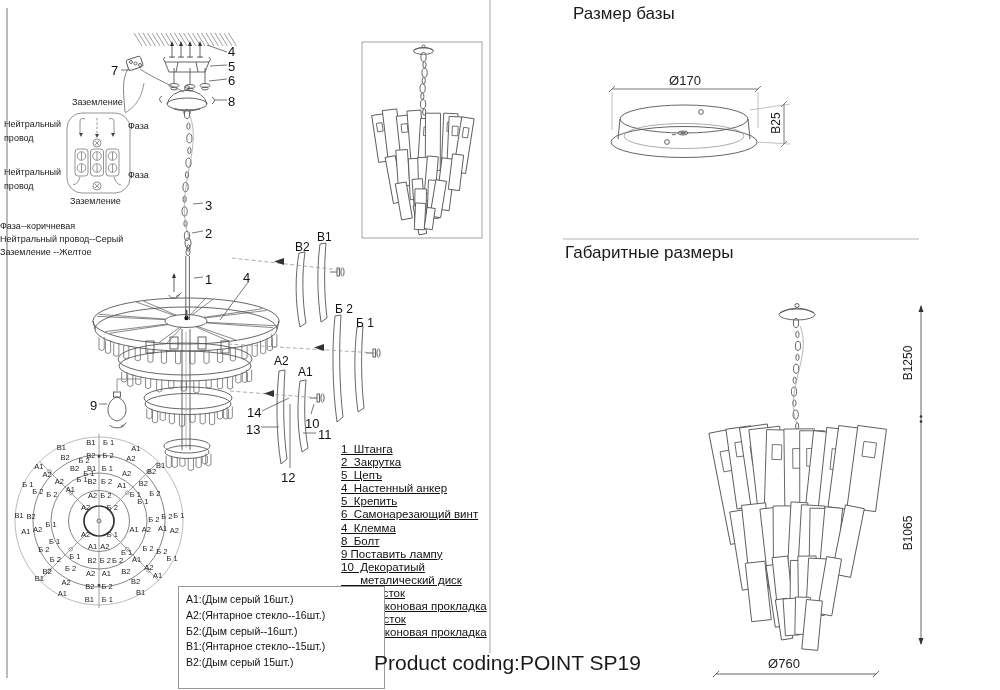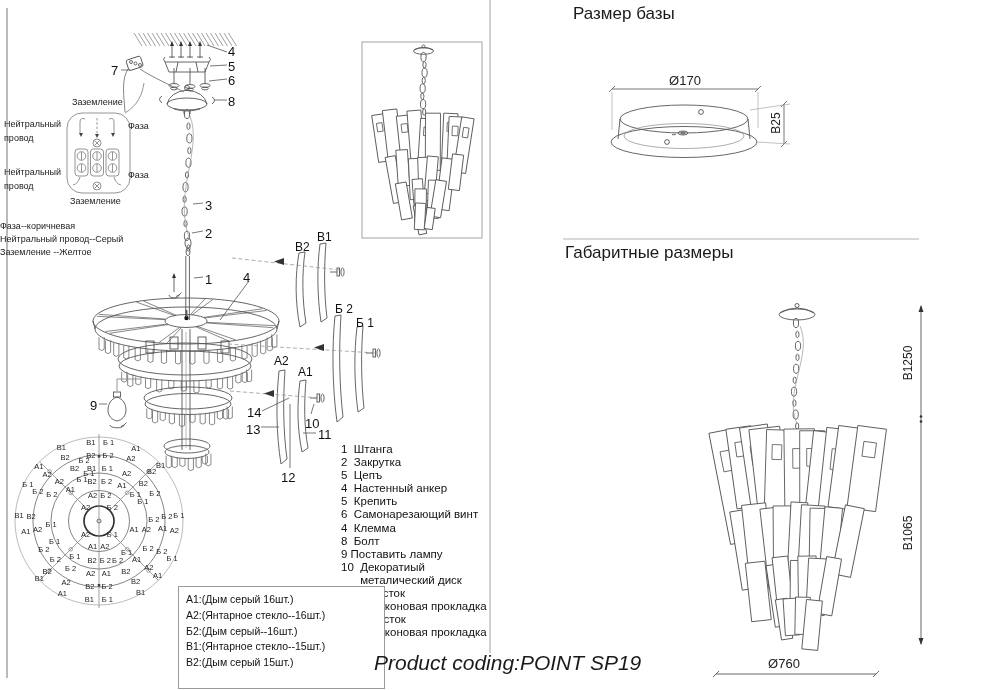--- a/index.html
+++ b/index.html
@@ -2,30 +2,30 @@
 <html><head>
 <meta charset="utf-8">
 <style>
   html,body{margin:0;padding:0;background:#fff;}
   .stage{position:relative;width:1000px;height:690px;background:#fff;overflow:hidden;
          font-family:"Liberation Sans",sans-serif;color:#1a1a1a;}
   .abs{position:absolute;white-space:pre;}
   #artwork{position:absolute;left:0;top:0;}
   .t-main{font-size:21px;}
   .t-sec{font-size:17px;}
-  .t-prod{font-size:21px;font-style:italic;}
+  .t-prod{font-size:21px;}
   .callout{font-size:13px;color:#111;}
   .petlab{font-size:12px;color:#111;}
   .wlab{font-size:9px;color:#222;}
   .wlab.c{text-align:left;white-space:normal;line-height:14px;}
   .dim{font-size:12px;color:#222;}
   .dim.c{text-align:center;}
   .rot{transform:rotate(-90deg);transform-origin:center center;text-align:center;}
   #parts-list{position:absolute;left:341px;top:443px;font-size:11.5px;line-height:13.1px;color:#111;}
-  #parts-list div{white-space:pre;}
+  #parts-list div{white-space:pre;text-decoration:underline;}
   #glass-legend{position:absolute;left:178px;top:586px;width:198px;height:96px;
     border:1px solid #999;padding:5px 0 0 7px;font-size:10.5px;line-height:15.8px;color:#111;background:#fff;}
 </style>
 </head>
 <body>
 
 <div class="stage">
 
   <svg id="artwork" width="1000" height="690" viewBox="0 0 1000 690">
     <g fill="none" stroke="#555" stroke-width="0.9">

